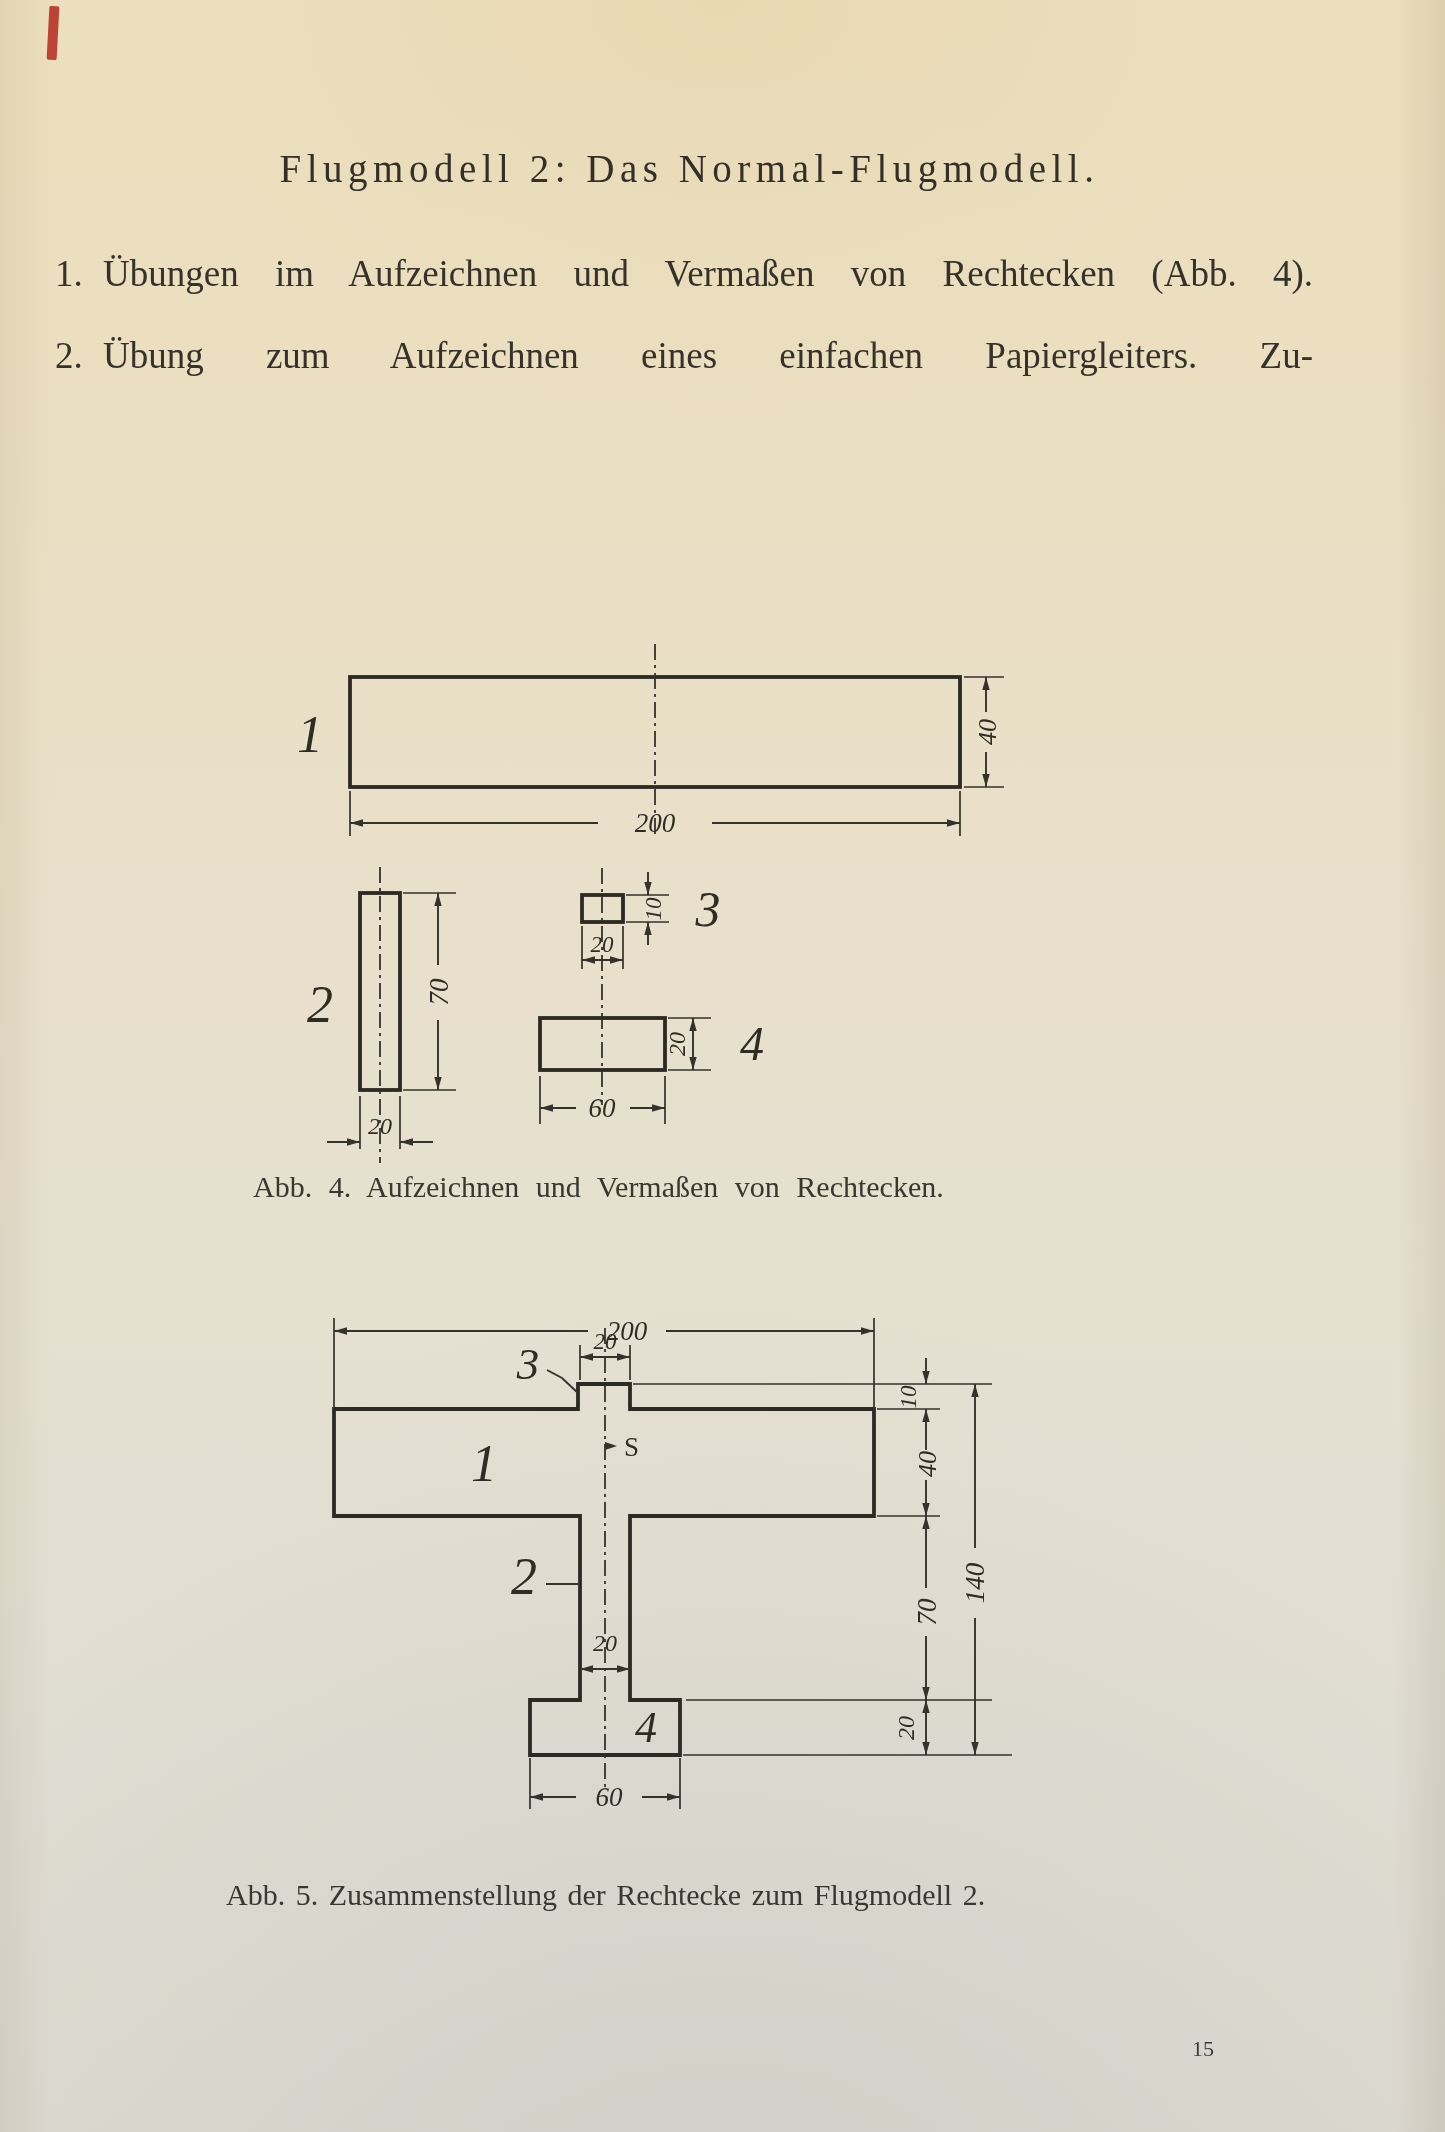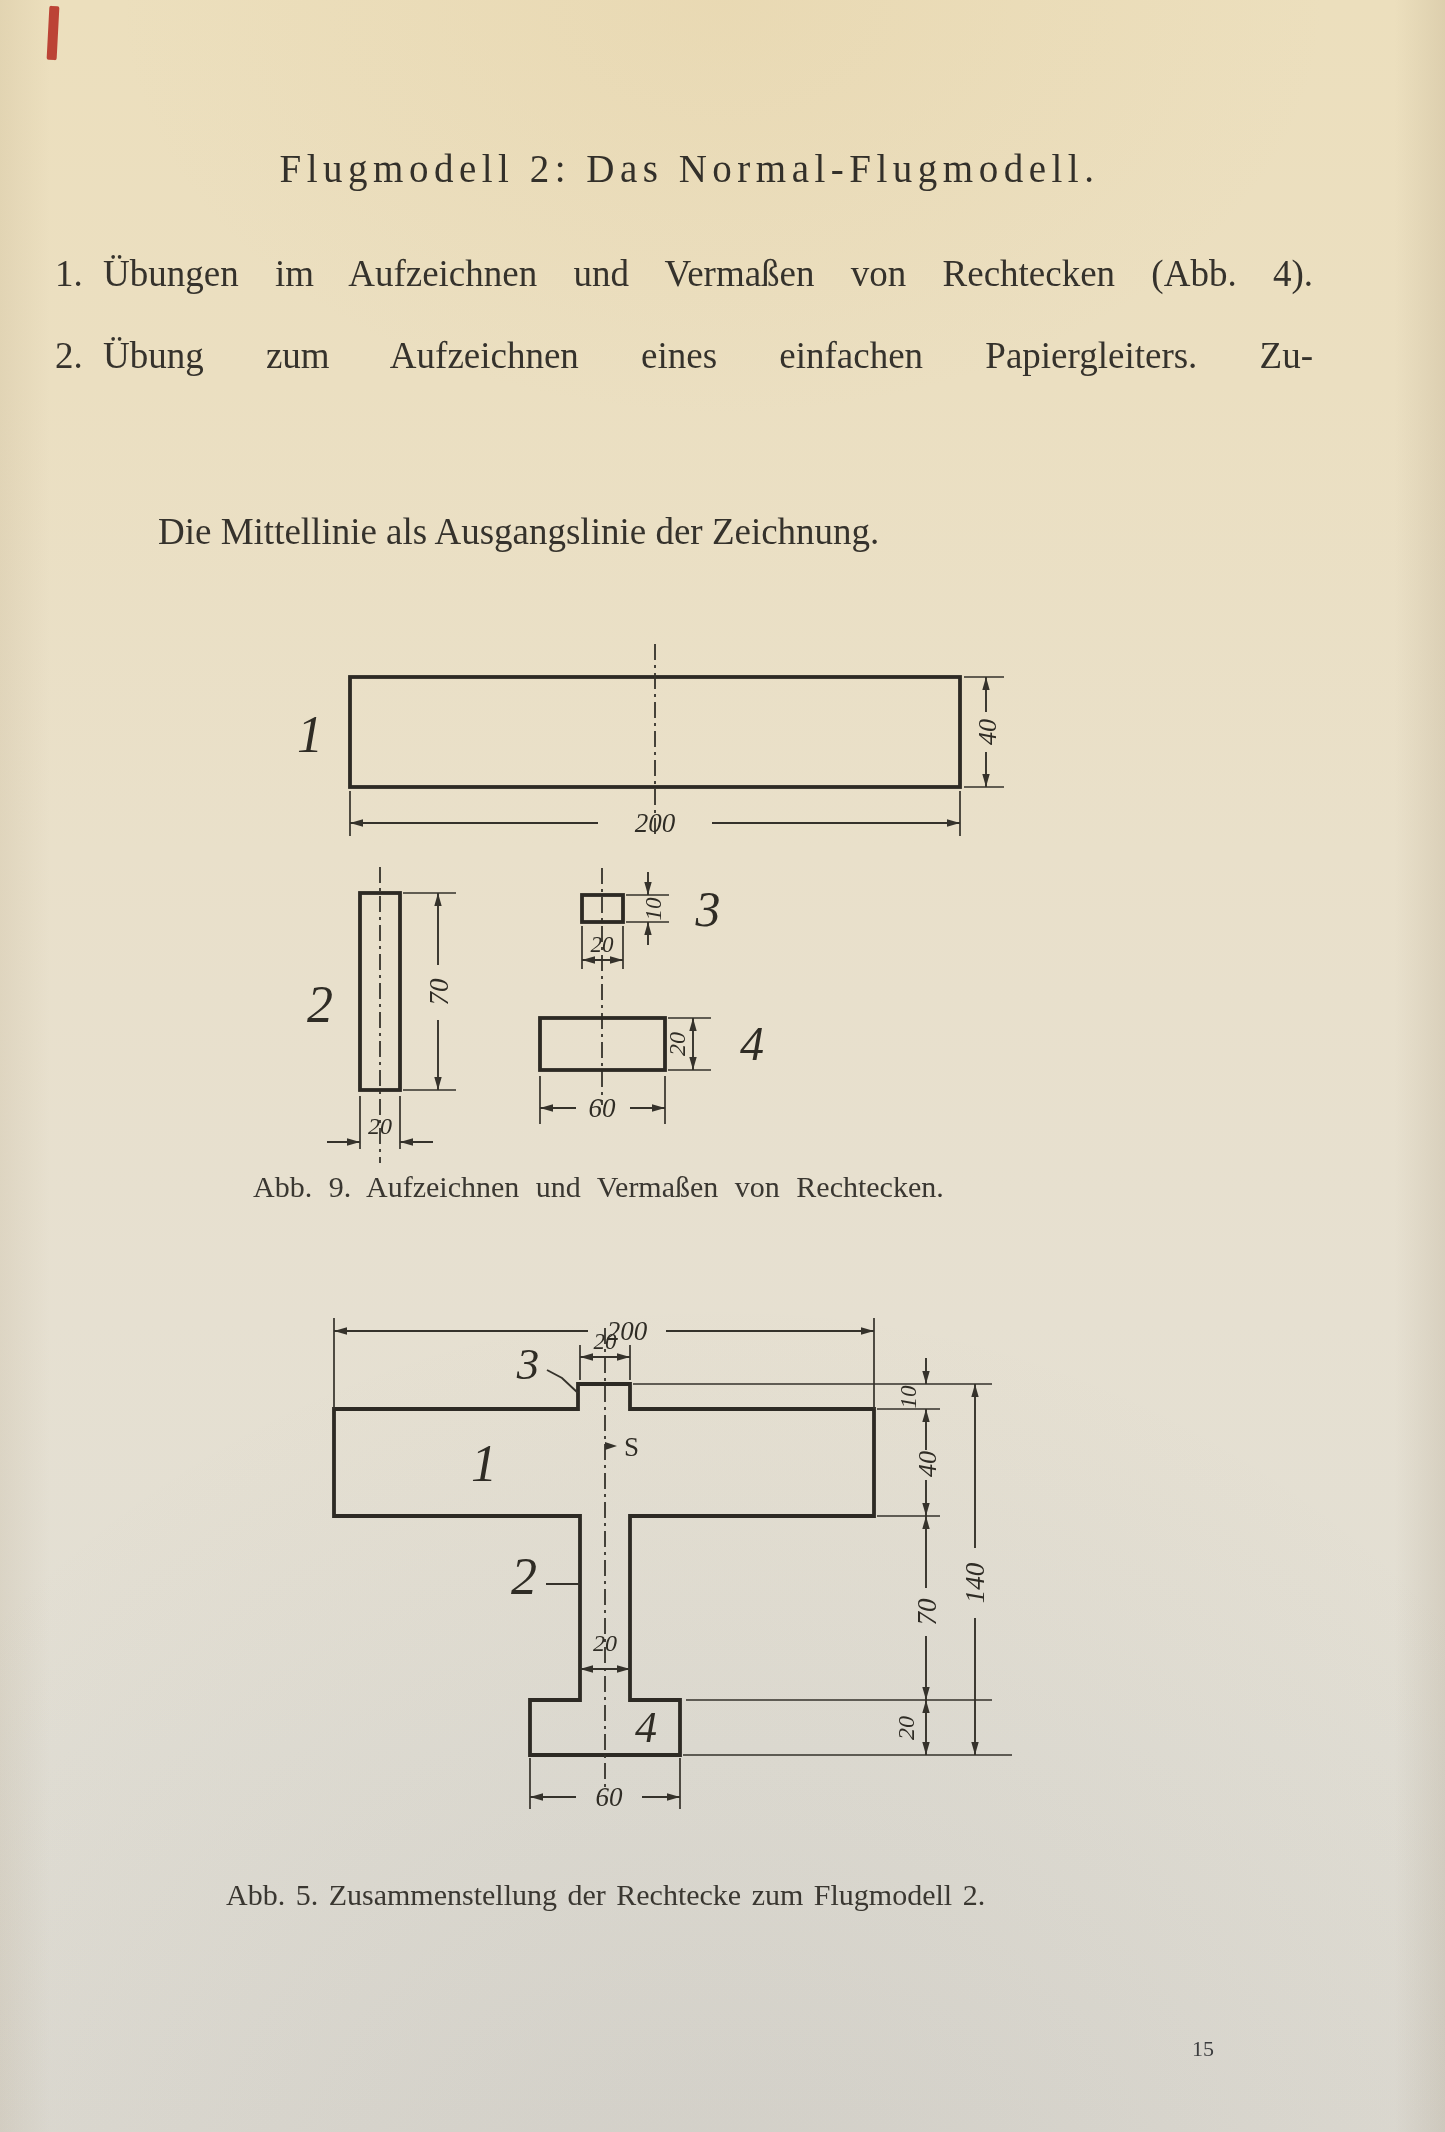--- a/index.html
+++ b/index.html
@@ -59,21 +59,20 @@
     <span class="txt just">Übungen im Aufzeichnen und Vermaßen von Rechtecken (Abb. 4).</span>
   </div>
 
   <div class="abs item2-block" style="top:332px;">
     <div class="item2-row">
       <span class="num">2.</span>
       <span class="txt just">Übung zum Aufzeichnen eines einfachen Papiergleiters. Zu-</span>
     </div>
   </div>
 
-  <div class="abs subline">Die Mittellinie als Ausgangslinie der Zeichnung.</div>
 
   <svg class="abs" style="left:280px;top:630px;" width="780" height="545" viewBox="0 0 780 545">
     <defs>
       <marker id="ah4" viewBox="0 0 14 9" markerWidth="14" markerHeight="9" refX="13" refY="4.5" orient="auto-start-reverse" markerUnits="userSpaceOnUse">
         <path d="M0,0.8 L13,4.5 L0,8.2 Z" fill="#35322b"></path>
       </marker>
     </defs>
 
     <g>
       <rect class="shape" x="70" y="47" width="610" height="110"></rect>
@@ -118,21 +117,21 @@
       <path class="ext" d="M260,446 V494 M385,446 V494 M388,388 H431 M388,440 H431"></path>
       <path class="dim" d="M260,478 H296" marker-start="url(#ah4)"></path>
       <path class="dim" d="M350,478 H385" marker-end="url(#ah4)"></path>
       <path class="dim" d="M413,388 V440" marker-start="url(#ah4)" marker-end="url(#ah4)"></path>
       <text class="hw" x="322" y="487" font-size="27" text-anchor="middle">60</text>
       <text class="hw" x="405" y="414" font-size="24" text-anchor="middle" transform="rotate(-90 405 414)">20</text>
       <text class="hw" x="472" y="430" font-size="48" text-anchor="middle">4</text>
     </g>
   </svg>
 
-  <div class="abs caption cap4">Abb. 9. Aufzeichnen und Vermaßen von Rechtecken.</div>
+  <div class="abs caption cap4">Abb. 4. Aufzeichnen und Vermaßen von Rechtecken.</div>
 
   <svg class="abs" style="left:300px;top:1290px;" width="760" height="530" viewBox="0 0 760 530">
     <defs>
       <marker id="ah5" viewBox="0 0 14 9" markerWidth="14" markerHeight="9" refX="13" refY="4.5" orient="auto-start-reverse" markerUnits="userSpaceOnUse">
         <path d="M0,0.8 L13,4.5 L0,8.2 Z" fill="#35322b"></path>
       </marker>
     </defs>
 
     <path class="shape" d="M34,119 H278 V94 H330 V119 H574 V226 H330 V410 H380 V465 H230 V410 H280 V226 H34 Z"></path>
     <path class="cl" d="M305,38 V502"></path>

